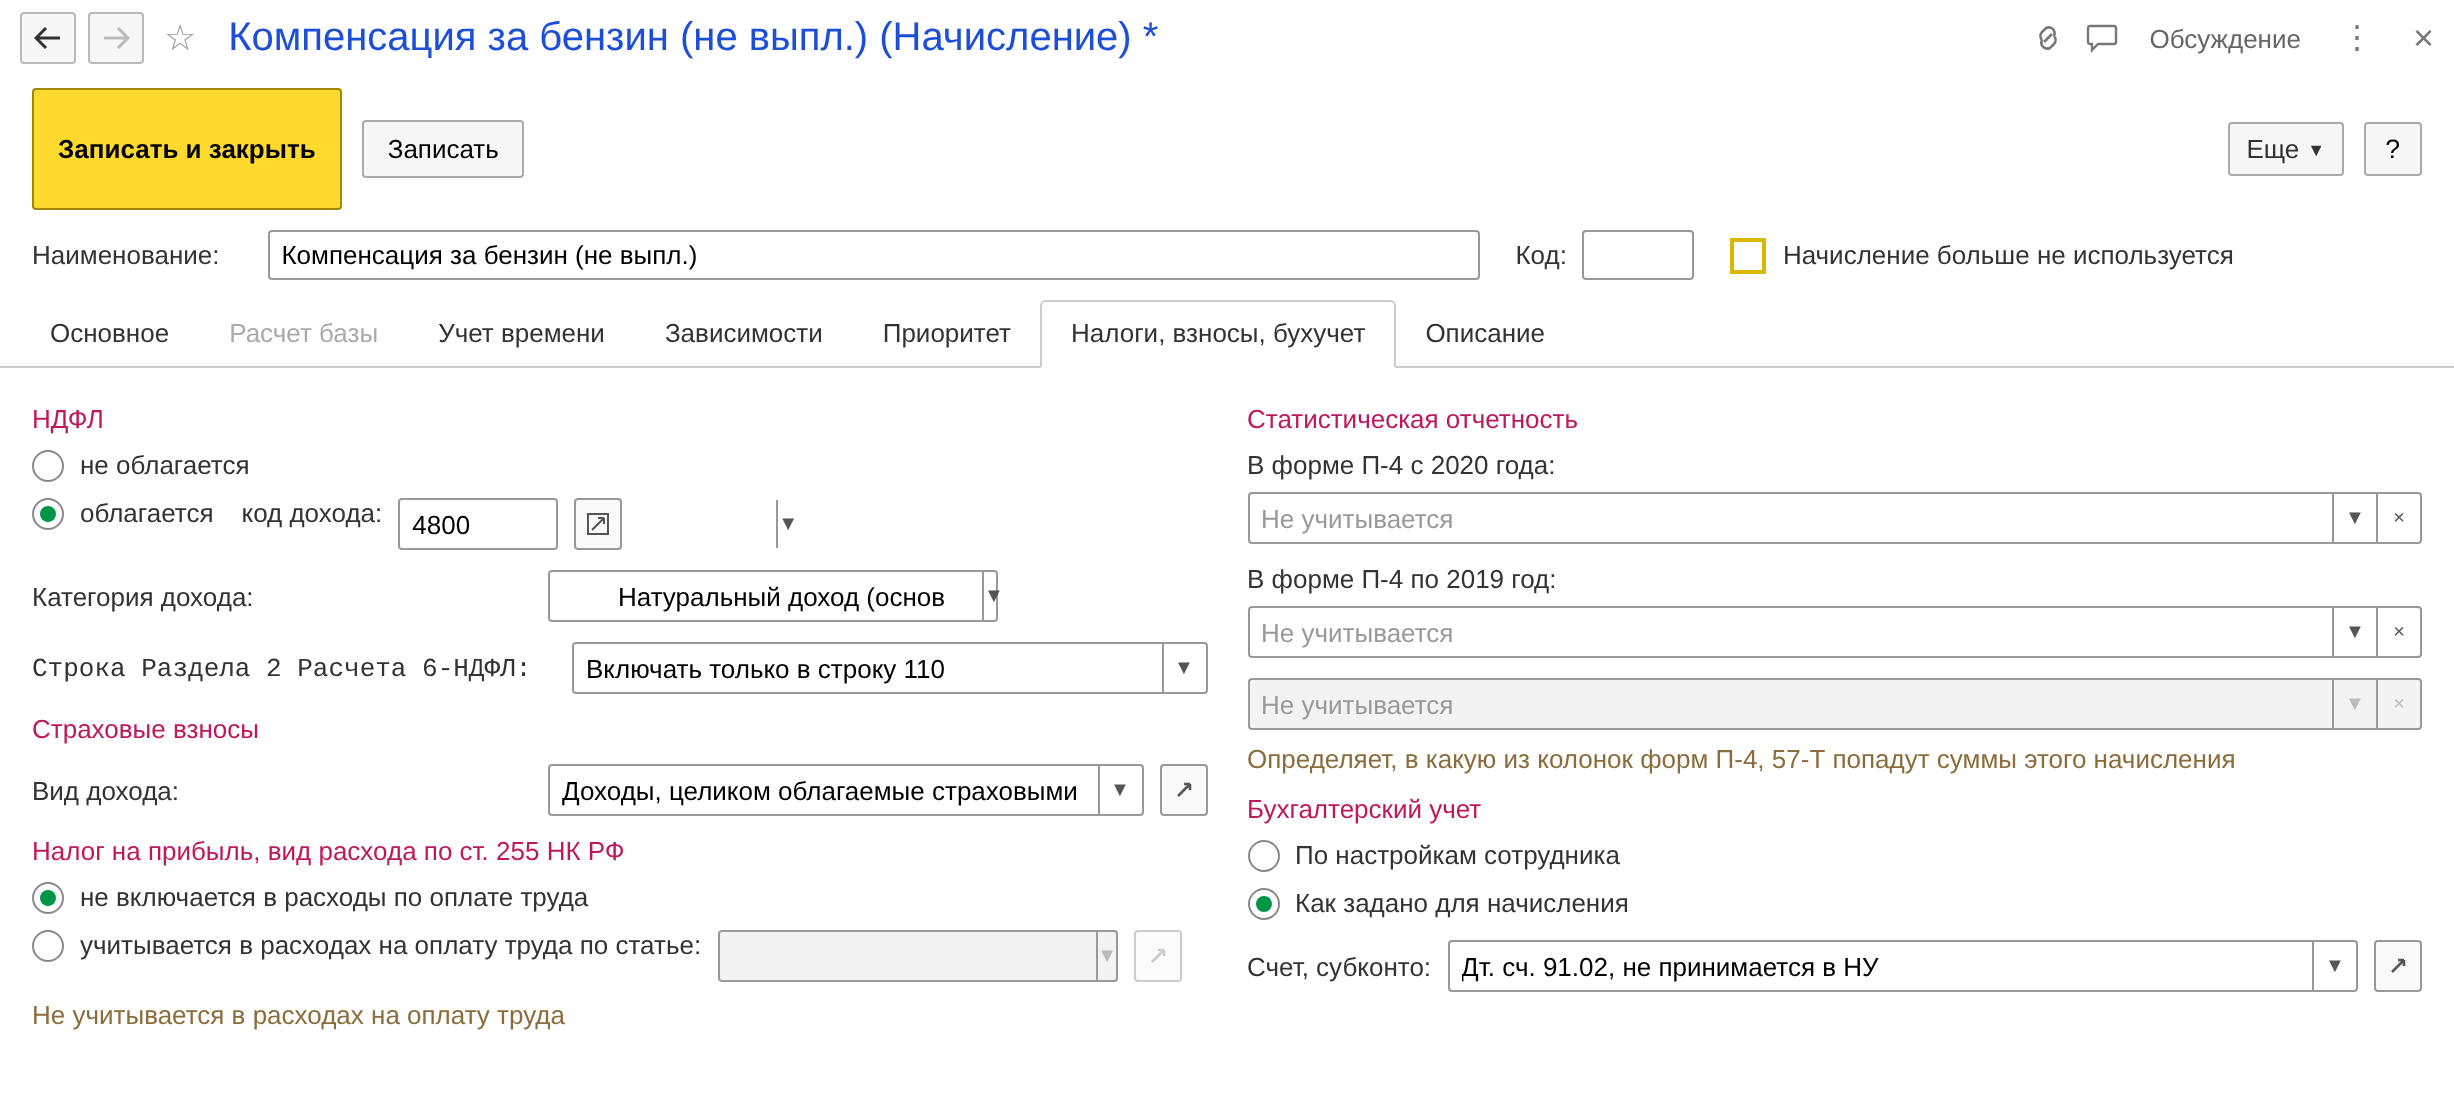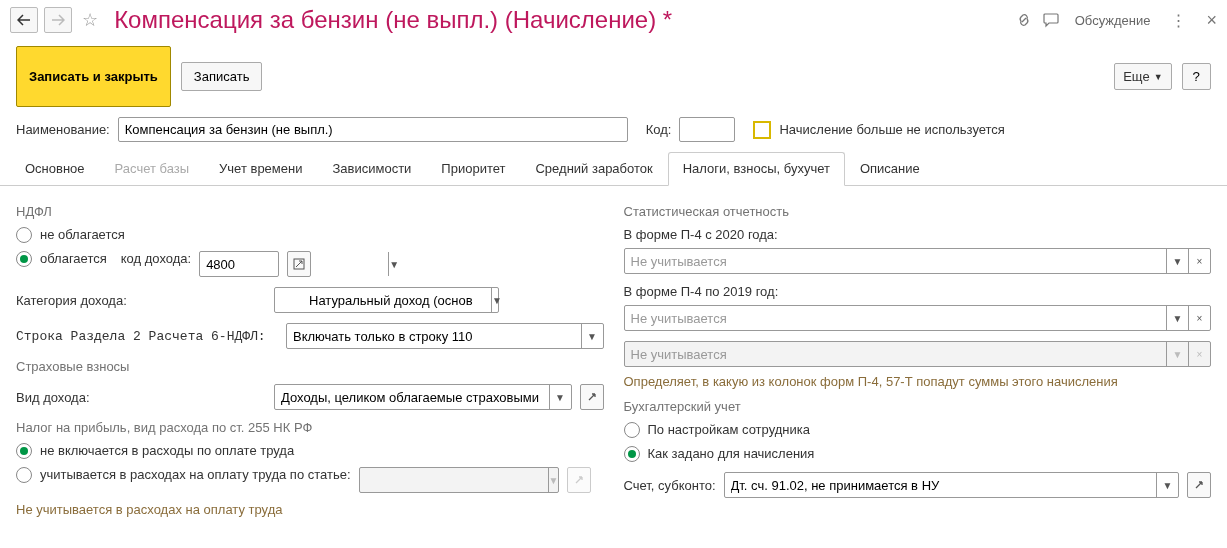--- a/index.html
+++ b/index.html
@@ -1,39 +1,39 @@
 <!DOCTYPE html>
 <html><head>
 <meta charset="utf-8">
 <style>
   * { box-sizing: border-box; margin: 0; padding: 0; }
   body { font-family: Arial, sans-serif; font-size: 13px; color: #333; background: #fff; width: 1227px; }
   .toolbar { display: flex; align-items: center; padding: 6px 10px; gap: 6px; }
   .nav-btn { width: 28px; height: 26px; border: 1px solid #bbb; background: #f7f7f7; display: inline-flex; align-items: center; justify-content: center; cursor: pointer; border-radius: 2px; }
   .star-icon { margin: 0 4px; color: #999; font-size: 18px; cursor: pointer; }
-  .title { font-size: 24px; color: #be185d; flex: 1; margin-left: 6px; }
+  .title { font-size: 20px; color: #1d4ed8; flex: 1; margin-left: 6px; }
   .hdr-icon { width: 22px; height: 22px; display: inline-flex; align-items: center; justify-content: center; color: #666; cursor: pointer; }
   .hdr-link { color: #666; cursor: pointer; margin: 0 6px; }
   .action-bar { display: flex; align-items: center; padding: 6px 16px; gap: 10px; }
   .btn-primary { background: #ffd92e; border: 1px solid #a08800; padding: 22px 12px; font-weight: bold; font-size: 13px; cursor: pointer; border-radius: 2px; }
   .btn { background: #f7f7f7; border: 1px solid #aaa; padding: 6px 12px; font-size: 13px; cursor: pointer; border-radius: 2px; }
   .spacer { flex: 1; }
   .btn-more { background: #f7f7f7; border: 1px solid #aaa; padding: 5px 8px; cursor: pointer; display: inline-flex; align-items: center; gap: 4px; border-radius: 2px; }
   .btn-q { background: #f7f7f7; border: 1px solid #aaa; padding: 5px 10px; cursor: pointer; border-radius: 2px; }
   .form-row { display: flex; align-items: center; padding: 4px 16px; gap: 8px; }
   .field-label { font-size: 13px; }
   .txt-input { border: 1px solid #999; padding: 4px 6px; font-size: 13px; border-radius: 2px; }
   .checkbox-y { width: 18px; height: 18px; border: 2px solid #d8b800; display: inline-block; cursor: pointer; }
   .tabs { display: flex; border-bottom: 1px solid #ccc; padding: 0 10px; margin-top: 6px; }
   .tab { padding: 8px 14px; border: 1px solid transparent; cursor: pointer; font-size: 13px; color: #333; }
   .tab.disabled { color: #aaa; }
   .tab.active { border: 1px solid #ccc; border-bottom: 1px solid #fff; margin-bottom: -1px; background: #fff; border-radius: 3px 3px 0 0; }
   .content { display: flex; padding: 10px 16px; gap: 20px; }
   .col { flex: 1; }
-  .section-hdr { color: #737373; font-size: 13px; margin: 8px 0; }
+  .section-hdr { color: #be185d; font-size: 13px; margin: 8px 0; }
   .text-gray { color: #888; }
   .text-hint { color: #8a6d3b; font-size: 13px; margin: 6px 0; line-height: 1.4; }
   .radio-row { display: flex; align-items: flex-start; gap: 8px; margin: 8px 0; }
   .radio { width: 16px; height: 16px; border: 1px solid #888; border-radius: 50%; display: inline-flex; align-items: center; justify-content: center; cursor: pointer; }
   .radio.sel::after { content: ""; width: 8px; height: 8px; background: #009646; border-radius: 50%; }
   .row-field { display: flex; align-items: center; gap: 8px; margin: 10px 0; }
   .row-lbl { width: 250px; }
   .combobox { display: flex; border: 1px solid #999; border-radius: 2px; height: 26px; background: #fff; }
   .combobox input { border: none; padding: 3px 6px; font-size: 13px; flex: 1; outline: none; background: transparent; }
   .combobox input::placeholder { color: #999; }
@@ -83,34 +83,33 @@
   <span class="spacer"></span>
   <span class="btn-more">
     <span>Еще</span>
     <span style="font-size:9px;">▼</span>
   </span>
   <button class="btn-q">?</button>
 </div>
 
 <div class="form-row">
   <span class="field-label">Наименование:</span>
-  <input class="txt-input" style="width: 510px;" value="Компенсация за бензин (не выпл.)">
+  <input class="txt-input" style="width: 606px; margin-left: 16px;" value="Компенсация за бензин (не выпл.)">
   <span class="field-label" style="margin-left:10px;">Код:</span>
   <input class="txt-input" style="width: 56px;" value="">
   <span class="checkbox-y" style="margin-left:10px;"></span>
   <span class="field-label">Начисление больше не используется</span>
 </div>
 
 <div class="tabs">
   <div class="tab">Основное</div>
   <div class="tab disabled">Расчет базы</div>
   <div class="tab">Учет времени</div>
   <div class="tab">Зависимости</div>
   <div class="tab">Приоритет</div>
-  <div class="tab">Средний заработок</div>
   <div class="tab active">Налоги, взносы, бухучет</div>
   <div class="tab">Описание</div>
 </div>
 
 <div class="content">
   <div class="col">
 
     <div class="section-hdr">НДФЛ</div>
     <div class="radio-row">
       <span class="radio"></span>

